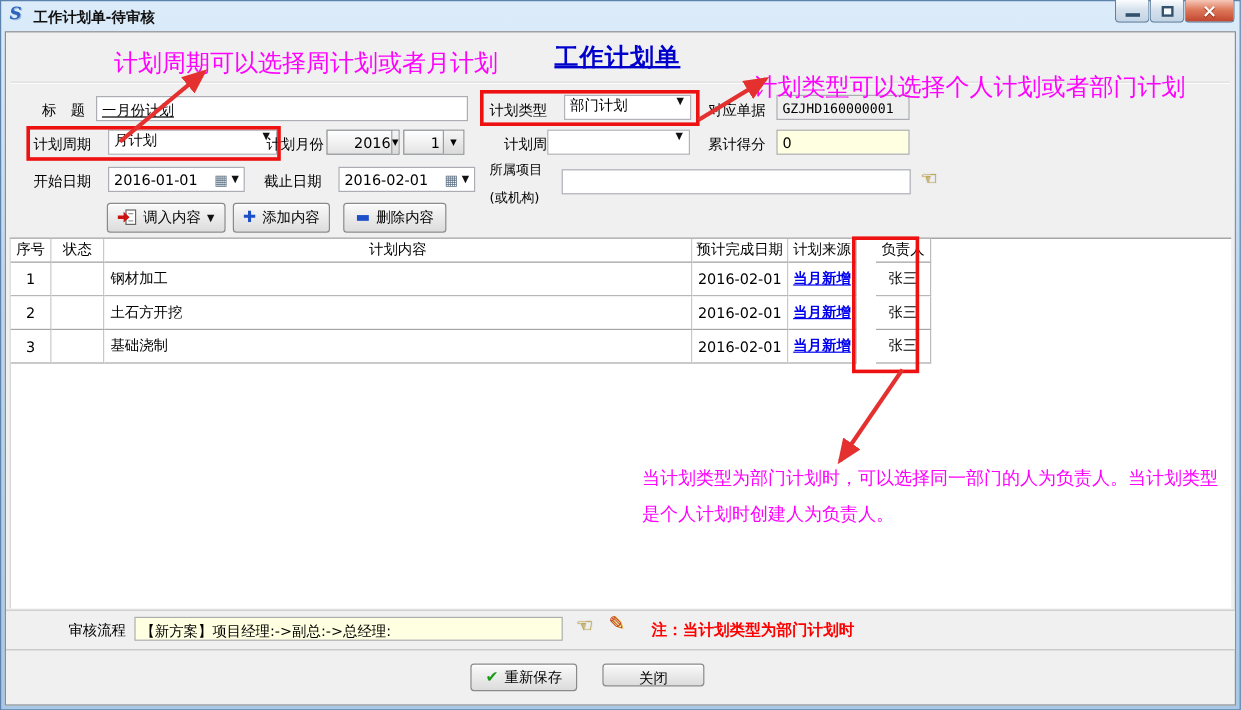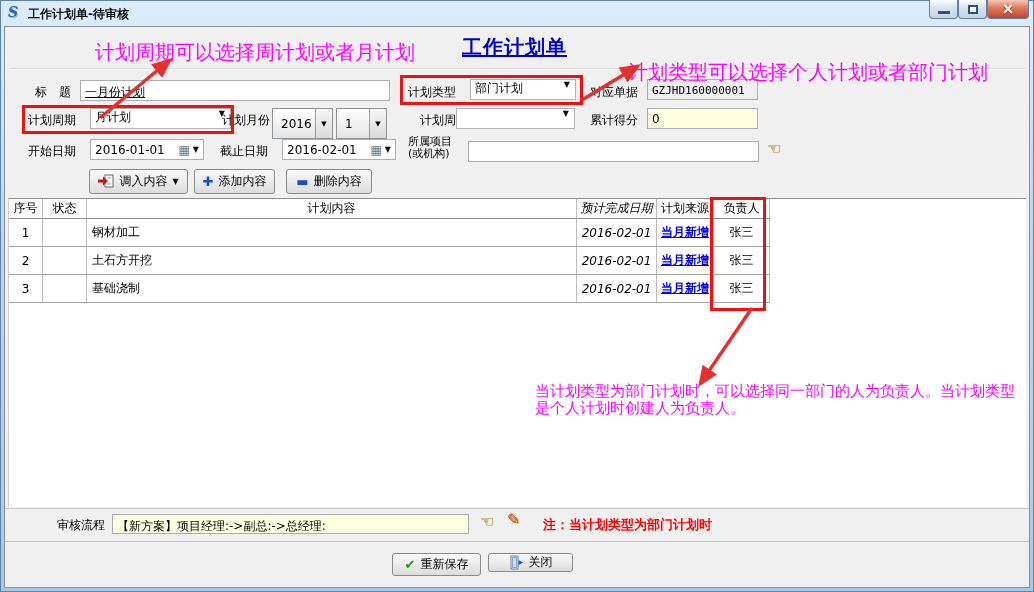--- a/index.html
+++ b/index.html
@@ -32,22 +32,22 @@
     text-decoration:underline;letter-spacing:1px;z-index:3;}
   .lbl{position:absolute;font-size:12px;color:#000;white-space:nowrap;z-index:2;}
   .lbl2{position:absolute;font-size:11px;color:#000;line-height:12px;z-index:2;}
   .field{position:absolute;background:#fff;border:1px solid #abadb3;height:21px;font-size:12px;
     padding:3px 3px 0 4px;white-space:nowrap;overflow:hidden;z-index:2;}
   .field.ro{background:#efefef;font-family:"DejaVu Sans Mono","Liberation Mono",monospace;font-size:11px;padding-top:4px;}
   .field.yellow{background:var(--field-yellow);}
   .combo{position:absolute;background:#fff;border:1px solid #b2b2b8;height:21px;display:flex;
     font-size:12px;padding-left:4px;z-index:2;}
   .combo .arr{margin-left:auto;font-size:8px;color:#111;padding-right:5px;}
-  .combo3d{position:absolute;height:31px;border:1px solid #8e9294;background:linear-gradient(#fff,#efefef 60%,#e2e2e2);
-    display:flex;align-items:center;font-size:12px;padding-left:8px;z-index:2;justify-content:center;}
+  .combo3d{position:absolute;height:21px;border:1px solid #8e9294;background:linear-gradient(#fff,#efefef 60%,#e2e2e2);
+    display:flex;align-items:center;font-size:12px;padding-left:22px;z-index:2;justify-content:center;}
   .combo3d .dbtn{margin-left:auto;width:17px;height:100%;border-left:1px solid #9a9da0;
     background:linear-gradient(#f6f6f6,#dadada);display:flex;align-items:center;justify-content:center;font-size:7px;}
   .datef{position:absolute;background:#fff;border:1px solid #abadb3;height:21px;display:flex;align-items:center;
     font-size:12px;padding-left:4px;z-index:2;}
   .datef .cal{margin-left:auto;font-size:12px;color:#5f7387;padding-right:3px;line-height:10px;}
   .datef .arr{font-size:8px;color:#111;padding-right:4px;}
   .btn7{position:absolute;border:1px solid#8a8a8a;border-radius:3px;
     background:linear-gradient(#fafafa,#ececec 45%,#dcdcdc);box-shadow:inset 0 1px 0 #fff;
     display:flex;align-items:center;justify-content:center;gap:5px;font-size:12px;z-index:2;cursor:default;}
   .btn7 .bico{font-size:13px;line-height:13px;}
@@ -56,26 +56,26 @@
   .check{color:#1c9a1c;font-weight:bold;font-size:14px;}
   .caret{font-size:8px;color:#111;}
   
   .grid{position:absolute;left:8px;top:198px;width:1018px;height:309px;background:#fff;
     border-top:1px solid #8f8f8f;border-left:1px solid #cfcfcf;z-index:1;}
   .grow{display:flex;}
   .gcell{border-right:1px solid #bcbcbc;border-bottom:1px solid #a6a6a6;font-size:12px;
     display:flex;align-items:center;justify-content:center;overflow:hidden;background:#fff;}
   .ghead .gcell{height:20px;border-bottom:1px solid #8f8f8f;}
   .gbody .gcell{height:28px;}
-  .c0{width:34px;} .c1{width:44px;} .c2{width:490px;} .c3{width:80px;font-style:italic;} .c4{width:57px;} .c5{width:56px;}
+  .c0{width:34px;} .c1{width:44px;} .c2{width:490px;} .c3{width:80px;} .c4{width:57px;} .c5{width:46px;margin-left:16px;}
   .gcell.al{justify-content:flex-start;padding-left:5px;}
   .lnk{color:var(--link);text-decoration:underline;font-weight:bold;cursor:pointer;}
   .redbox{position:absolute;border:3px solid var(--highlight-box);background:transparent;z-index:5;}
   .overlay{position:absolute;left:0;top:0;z-index:6;pointer-events:none;}
-  .owner-note{position:absolute;left:535px;top:383px;width:494px;font-size:15px;line-height:17px;
+  .owner-note{position:absolute;left:535px;top:383px;width:494px;font-size:15px;line-height:30px;
     color:var(--annotation);z-index:3;}
   .audit-band{position:absolute;left:5px;top:508px;width:1024px;height:34px;background:#f0f0f0;
     border-top:1px solid #c9c9c9;border-bottom:1px solid #c3c3c3;z-index:1;}
   .hand{position:absolute;font-size:16px;color:#c9a224;text-shadow:0 0 1px #5a4a00;z-index:2;}
   .pen{position:absolute;font-size:16px;color:#c23a1e;text-shadow:1px 0 0 #e8c53a;z-index:2;}
   .rednote{position:absolute;font-size:13px;font-weight:bold;color:var(--note-red);z-index:2;white-space:nowrap;}
 </style>
 </head>
 <body>
 
@@ -147,21 +147,21 @@
   </div>
   <div class="lbl" style="left:220px;top:143px;">截止日期</div>
   <div class="datef" style="left:282px;top:139px;width:114px;">
     <span>2016-02-01</span>
     <span class="cal">▦</span>
     <span class="arr">▼</span>
   </div>
 
   <div class="lbl2" style="left:408px;top:136px;">
     <span style="display:block;">所属项目</span>
-    <span style="display:block;">(或机构)</span>
+    <span style="display:block;margin-top:11px;">(或机构)</span>
   </div>
   <div class="field" style="left:468px;top:141px;width:291px;"></div>
   <span class="hand" style="left:767px;top:139px;">☜</span>
 
   <div class="btn7" style="left:89px;top:169px;width:99px;height:25px;">
     <svg width="16" height="15">
       <rect x="7" y="1" width="8" height="12" fill="#fff" stroke="#666"></rect>
       <line x1="9" y1="4" x2="13" y2="4" stroke="#999"></line>
       <line x1="9" y1="10" x2="13" y2="10" stroke="#999"></line>
       <path d="M0 5.5 L5 5.5 L5 2.5 L10 7 L5 11.5 L5 8.5 L0 8.5 Z" fill="#cc1111"></path>
@@ -231,21 +231,21 @@
   <div class="lbl" style="left:57px;top:517px;">审核流程</div>
   <div class="field yellow" style="left:112px;top:514px;width:357px;height:20px;">【新方案】项目经理:-&gt;副总:-&gt;总经理:</div>
   <span class="hand" style="left:480px;top:512px;">☜</span>
   <span class="pen" style="left:507px;top:510px;">✎</span>
   <div class="rednote" style="left:543px;top:516px;">注：当计划类型为部门计划时</div>
 
   <div class="btn7" style="left:392px;top:553px;width:89px;height:23px;">
     <span class="bico check">✔</span>
     <span>重新保存</span>
   </div>
-  <div class="btn7" style="left:488px;top:553px;width:85px;height:19px;">
+  <div class="btn7" style="left:502px;top:553px;width:85px;height:19px;flex-direction:column;">
     <svg width="15" height="15">
       <rect x="2" y="1" width="7" height="13" fill="#e8f0fa" stroke="#6b85a8"></rect>
       <rect x="3.5" y="2.5" width="4" height="10" fill="#c8dcf2" stroke="#88a4c4"></rect>
       <path d="M14 7.5 L9.5 5 L9.5 10 Z" fill="#2255cc"></path>
     </svg>
     <span>关闭</span>
   </div>
 
   <svg class="overlay" width="1034" height="592">
     <defs>

